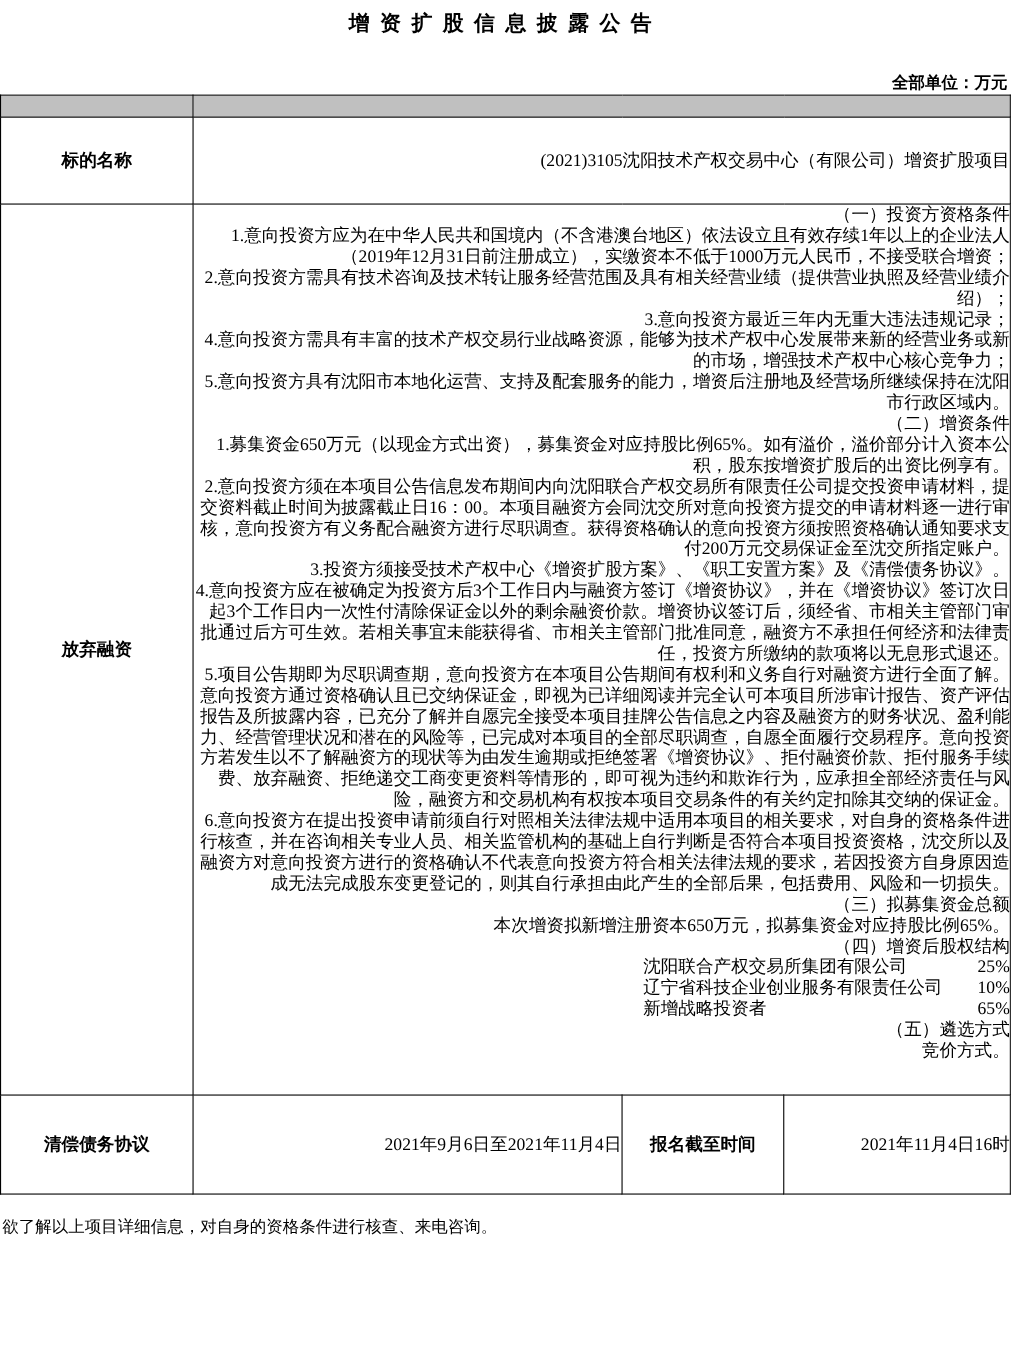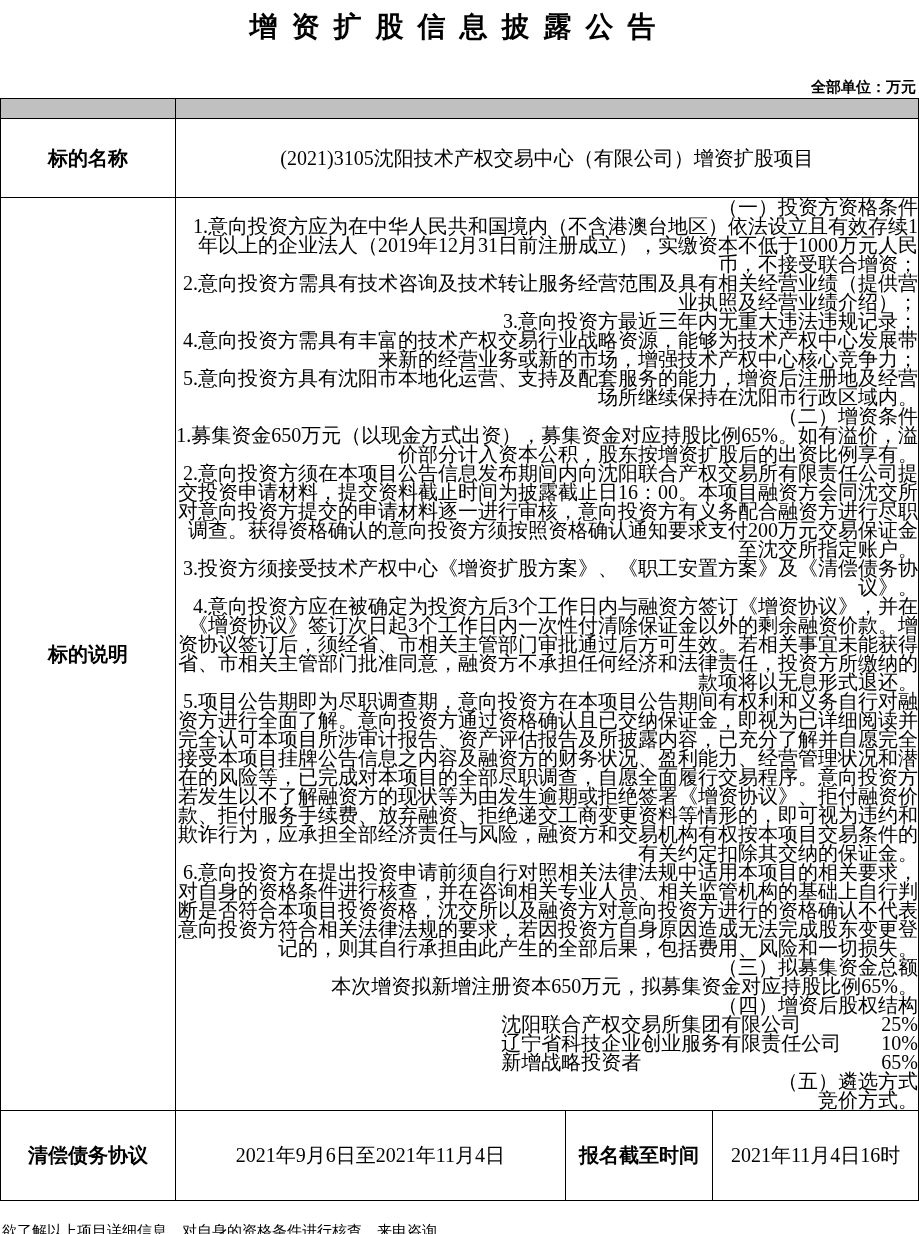--- a/index.html
+++ b/index.html
@@ -3,53 +3,53 @@
 <meta charset="utf-8">
 <style>
   * { box-sizing: border-box; }
   html, body { margin: 0; padding: 0; background: #ffffff; color: #000000; }
   body { font-family: "Liberation Serif", "DejaVu Serif", serif; }
   .page { width: 919px; min-height: 1234px; background: #fff; }
 
   .doc-title {
     text-align: center;
     font-weight: bold;
-    font-size: 28px;
+    font-size: 19px;
     letter-spacing: 0.5em;
     padding-top: 8px;
     margin: 0;
   }
   .unit-note {
     text-align: right;
     font-weight: bold;
     font-size: 15px;
     margin: 32px 3px 1px 0;
     padding-left: 32px;
   }
 
   table.disclosure {
     border-collapse: collapse;
     table-layout: fixed;
     width: 918px;
     margin-left: 0;
   }
   table.disclosure td {
     border: 1px solid #000;
-    font-size: 20px;
+    font-size: 16px;
     padding: 0;
     overflow: hidden;
   }
   tr.hdr-row td { background: #c0c0c0; height: 20px; }
   td.label-cell {
     font-weight: bold;
     text-align: center;
     vertical-align: middle;
   }
   td.value-cell {
-    text-align: center;
+    text-align: right;
     vertical-align: middle;
   }
   tr.row-name td { height: 79px; }
   tr.row-amount td { height: 83px; }
   tr.row-desc td { height: 810px; }
   tr.row-dates td { height: 90px; }
   td.desc-cell {
     vertical-align: top;
     text-align: right;
     padding: 2px 4px 0 5px;
@@ -84,21 +84,21 @@
     <tbody>
       <tr class="hdr-row">
         <td></td>
         <td colspan="3"></td>
       </tr>
       <tr class="row-name">
         <td class="label-cell">标的名称</td>
         <td colspan="3" class="value-cell">(2021)3105沈阳技术产权交易中心（有限公司）增资扩股项目</td>
       </tr>
       <tr class="row-desc">
-        <td class="label-cell">标的说明</td>
+        <td class="label-cell">放弃融资</td>
         <td colspan="3" class="desc-cell">（一）投资方资格条件
 1.意向投资方应为在中华人民共和国境内（不含港澳台地区）依法设立且有效存续1年以上的企业法人（2019年12月31日前注册成立），实缴资本不低于1000万元人民币，不接受联合增资；
 2.意向投资方需具有技术咨询及技术转让服务经营范围及具有相关经营业绩（提供营业执照及经营业绩介绍）；
 3.意向投资方最近三年内无重大违法违规记录；
 4.意向投资方需具有丰富的技术产权交易行业战略资源，能够为技术产权中心发展带来新的经营业务或新的市场，增强技术产权中心核心竞争力；
 5.意向投资方具有沈阳市本地化运营、支持及配套服务的能力，增资后注册地及经营场所继续保持在沈阳市行政区域内。
 （二）增资条件
 1.募集资金650万元（以现金方式出资），募集资金对应持股比例65%。如有溢价，溢价部分计入资本公积，股东按增资扩股后的出资比例享有。
 2.意向投资方须在本项目公告信息发布期间内向沈阳联合产权交易所有限责任公司提交投资申请材料，提交资料截止时间为披露截止日16：00。本项目融资方会同沈交所对意向投资方提交的申请材料逐一进行审核，意向投资方有义务配合融资方进行尽职调查。获得资格确认的意向投资方须按照资格确认通知要求支付200万元交易保证金至沈交所指定账户。
 3.投资方须接受技术产权中心《增资扩股方案》、《职工安置方案》及《清偿债务协议》。

